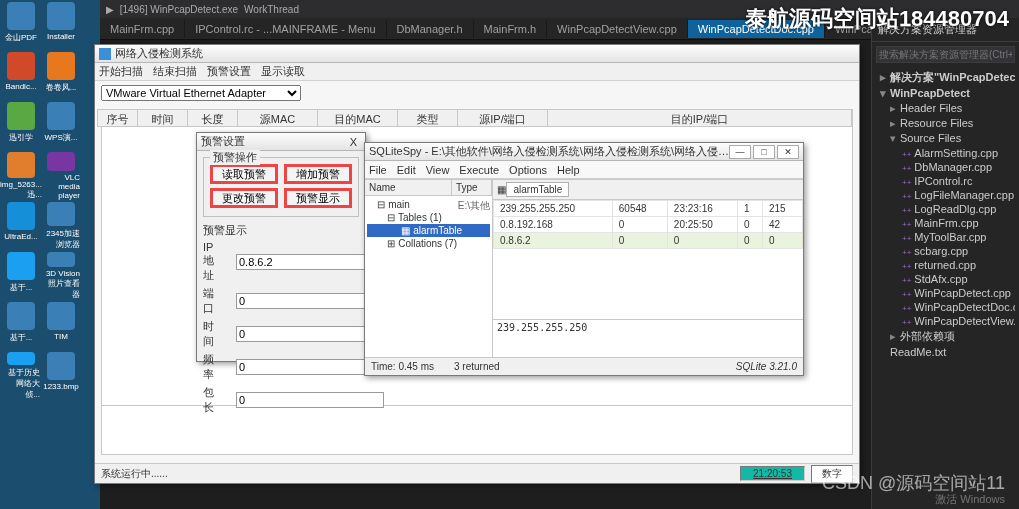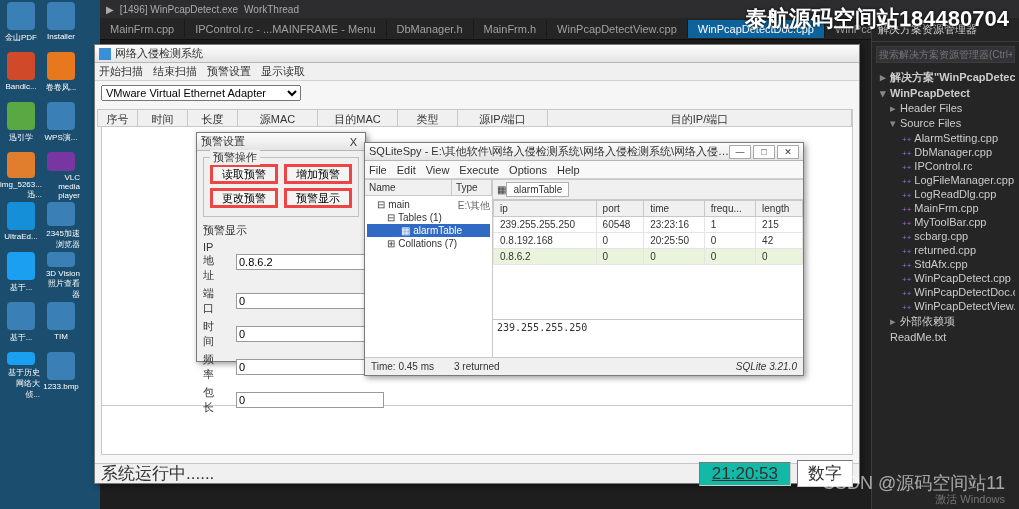--- a/index.html
+++ b/index.html
@@ -43,21 +43,21 @@
 .menubar { height: 18px; display: flex; align-items: center; padding: 0 4px; gap: 10px; font-size: 11px; border-bottom: 1px solid #d0d0d0; }
 .menubar span { cursor: pointer; }
 .nd { left: 94px; top: 44px; width: 766px; height: 440px; z-index: 5; }
 .nd-body { position: relative; height: calc(100% - 36px); background: #f6f6f6; }
 .adapter { position: absolute; left: 6px; top: 4px; width: 200px; height: 18px; }
 .adapter select { width: 100%; font-size: 11px; }
 .listhdr { position: absolute; left: 2px; top: 28px; right: 6px; height: 18px; background: #f0f0f0; border: 1px solid #c8c8c8; display: flex; }
 .listhdr div { border-right: 1px solid #c8c8c8; padding: 2px 4px; font-size: 11px; text-align: center; }
 .listbody { position: absolute; left: 6px; top: 46px; right: 6px; height: 310px; background: #fff; border: 1px solid #c8c8c8; border-top: none; overflow: auto; }
 .statusrow { position: absolute; left: 6px; right: 6px; bottom: 28px; height: 50px; background: #fff; border: 1px solid #c8c8c8; }
-.statusbar { position: absolute; left: 0; right: 0; bottom: 0; height: 20px; border-top: 1px solid #c8c8c8; display: flex; align-items: center; font-size: 17px; padding: 0 6px; background: #f0f0f0; }
+.statusbar { position: absolute; left: 0; right: 0; bottom: 0; height: 20px; border-top: 1px solid #c8c8c8; display: flex; align-items: center; font-size: 10px; padding: 0 6px; background: #f0f0f0; }
 .statusbar .time { margin-left: auto; border: 1px inset #ccc; padding: 1px 12px; background: #14b8a6; text-decoration: underline; }
 .statusbar .count { margin-left: 6px; border: 1px inset #ccc; padding: 1px 10px; background: #fff; }
 
 
 .alarm { left: 196px; top: 132px; width: 170px; height: 230px; z-index: 6; background: #f0f0f0; }
 .alarm .titlebar { justify-content: space-between; }
 .alarm .closex { cursor: pointer; padding: 0 4px; }
 .groupbox { margin: 6px; border: 1px solid #c0c0c0; padding: 6px 6px 4px; position: relative; }
 .groupbox .glabel { position: absolute; top: -8px; left: 6px; background: #f0f0f0; padding: 0 3px; font-size: 11px; }
 .btnrow { display: flex; gap: 6px; margin-bottom: 4px; }
@@ -181,20 +181,21 @@
   </div>
   <div class="code-fn">ead(LPVOID lpParameter)</div>
 
   <div class="ide-paneright">
     <div class="sr-title">解决方案资源管理器</div>
     <div class="sr-search"><input placeholder="搜索解决方案资源管理器(Ctrl+;)" style=""></div>
     <div class="sr-tree">
       <div class="tree-node l1"><span class="glyph">▸</span><span>解决方案"WinPcapDetect"(1 个项目)</span></div>
       <div class="tree-node l1"><span class="glyph">▾</span><b>WinPcapDetect</b></div>
       <div class="tree-node l2"><span class="glyph">▸</span><span>Header Files</span></div>
+      <div class="tree-node l2"><span class="glyph">▸</span><span>Resource Files</span></div>
       <div class="tree-node l2"><span class="glyph">▾</span><span>Source Files</span></div>
       <div class="tree-node l3"><span class="fcpp"></span><span>AlarmSetting.cpp</span></div>
       <div class="tree-node l3"><span class="fcpp"></span><span>DbManager.cpp</span></div>
       <div class="tree-node l3"><span class="fcpp"></span><span>IPControl.rc</span></div>
       <div class="tree-node l3"><span class="fcpp"></span><span>LogFileManager.cpp</span></div>
       <div class="tree-node l3"><span class="fcpp"></span><span>LogReadDlg.cpp</span></div>
       <div class="tree-node l3"><span class="fcpp"></span><span>MainFrm.cpp</span></div>
       <div class="tree-node l3"><span class="fcpp"></span><span>MyToolBar.cpp</span></div>
       <div class="tree-node l3"><span class="fcpp"></span><span>scbarg.cpp</span></div>
       <div class="tree-node l3"><span class="fcpp"></span><span>returned.cpp</span></div>
@@ -308,27 +309,20 @@
         <div class="tn" style="padding-left:20px">⊟ <span>Tables (1)</span></div>
         <div class="tn sel" style="padding-left:34px">▦ <span>alarmTable</span></div>
         <div class="tn" style="padding-left:20px">⊞ <span>Collations (7)</span></div>
       </div>
     </div>
     <div class="spy-right">
       <div class="spy-tabrow">▦ <span class="stab">alarmTable</span></div>
       <div class="spy-grid">
         <table>
           <tbody>
-              <tr>
-            <th>ip</th>
-            <th>port</th>
-            <th>time</th>
-            <th>frequ...</th>
-            <th>length</th>
-          </tr>
           <tr>
                 <td>239.255.255.250</td>
                 <td>60548</td>
                 <td>23:23:16</td>
                 <td>1</td>
                 <td>215</td>
               </tr>
           <tr>
                 <td>0.8.192.168</td>
                 <td>0</td>

